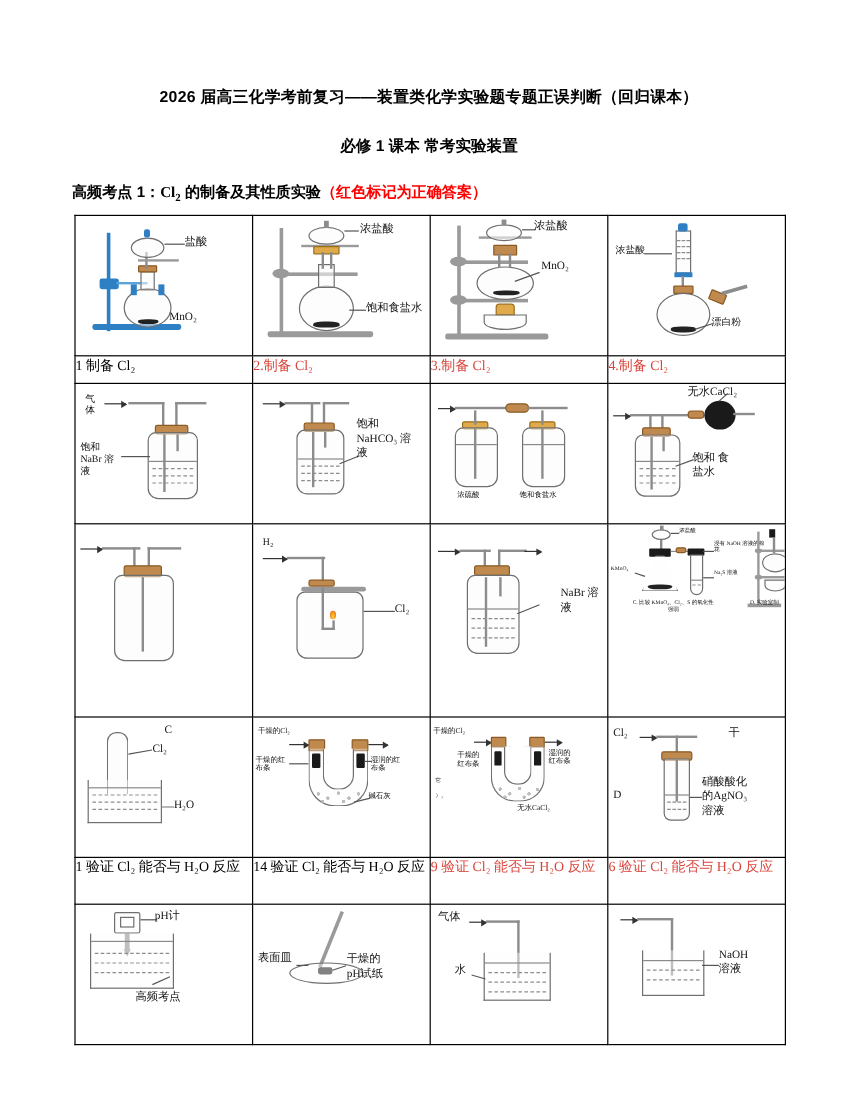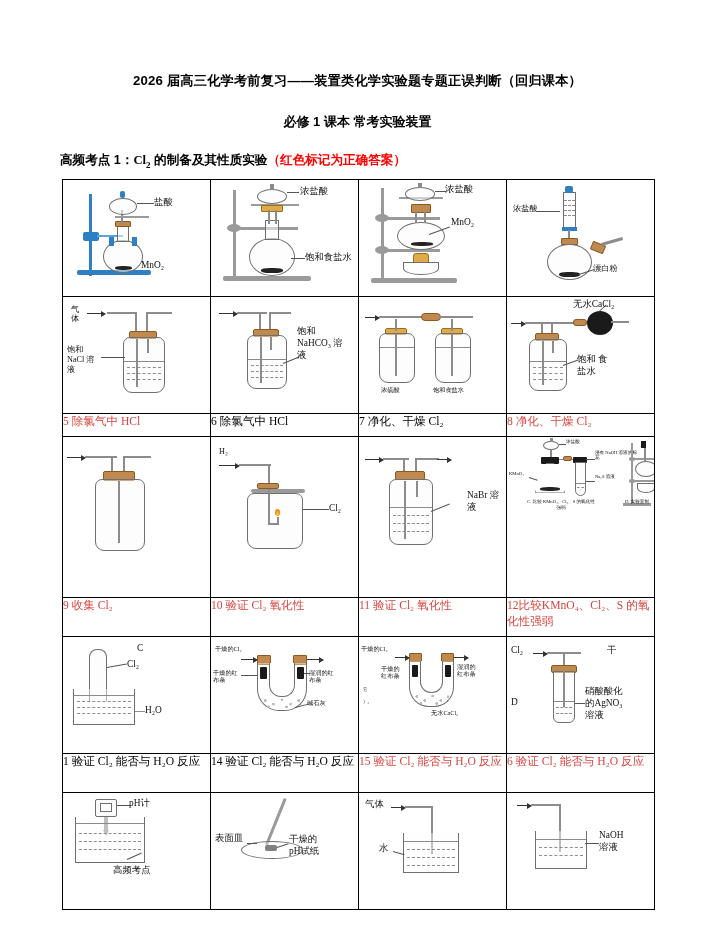--- a/index.html
+++ b/index.html
@@ -209,38 +209,44 @@
         <div class="black-solid" style="left:52px;top:92px;width:21px;height:5px;"></div>
         <div class="cork" style="left:84px;top:63px;width:14px;height:9px;transform:rotate(22deg);"></div>
         <div class="rod" style="left:94px;top:60px;width:22px;height:2.5px;transform:rotate(-16deg);"></div>
         <div class="leader" style="left:30px;top:31px;width:23px;"></div>
         <div class="lbl" style="left:6px;top:24px;">浓盐酸</div>
         <div class="leader" style="left:72px;top:94px;width:16px;transform:rotate(-18deg);"></div>
         <div class="lbl" style="left:86px;top:84px;">漂白粉</div>
       </td>
     </tr>
 
+    <tr>
+      <td class="lab">1 制备 Cl₂</td>
+      <td class="lab redtxt">2.制备 Cl₂</td>
+      <td class="lab redtxt">3.制备 Cl₂</td>
+      <td class="lab redtxt">4.制备 Cl₂</td>
+    </tr>
 
     <tr>
       <td class="fig">
         <div class="lbl wrap" style="left:8px;top:8px;width:14px;line-height:1.1;">气体</div>
         <div class="arrow" style="left:24px;top:16px;width:18px;"></div>
         <div class="rod" style="left:44px;top:15px;width:30px;height:2.2px;"></div>
         <div class="rod" style="left:72px;top:15px;width:2.2px;height:22px;"></div>
         <div class="rod" style="left:83px;top:15px;width:2.2px;height:22px;"></div>
         <div class="rod" style="left:83px;top:15px;width:26px;height:2.2px;"></div>
         <div class="cork" style="left:66px;top:34px;width:28px;height:8px;border-radius:2px;"></div>
         <div class="bottle" style="left:60px;top:40px;width:42px;height:56px;"></div>
         <div class="liq" style="left:61px;top:64px;width:40px;"></div>
         <div class="dash" style="left:64px;top:70px;width:34px;"></div>
         <div class="dash" style="left:64px;top:76px;width:34px;"></div>
         <div class="dash" style="left:64px;top:82px;width:34px;"></div>
         <div class="rod" style="left:73px;top:42px;width:2px;height:48px;"></div>
         <div class="rod" style="left:84px;top:42px;width:2px;height:14px;"></div>
-        <div class="lbl wrap" style="left:4px;top:48px;width:34px;line-height:1.25;">饱和 NaCl 溶液</div>
+        <div class="lbl wrap" style="left:4px;top:48px;width:34px;line-height:1.25;">饱和 NaBr 溶液</div>
         <div class="leader" style="left:38px;top:60px;width:24px;"></div>
       </td>
 
       <td class="fig">
         <div class="arrow" style="left:8px;top:16px;width:18px;"></div>
         <div class="rod" style="left:26px;top:15px;width:30px;height:2.2px;"></div>
         <div class="rod" style="left:48px;top:15px;width:2.2px;height:20px;"></div>
         <div class="rod" style="left:58px;top:15px;width:2.2px;height:20px;"></div>
         <div class="rod" style="left:58px;top:15px;width:22px;height:2.2px;"></div>
         <div class="cork" style="left:42px;top:32px;width:26px;height:8px;border-radius:2px;"></div>
@@ -294,26 +300,20 @@
 
         <div class="dark" style="left:80px;top:14px;width:26px;height:24px;border-radius:50%;"></div>
         <div class="rod" style="left:104px;top:24px;width:18px;height:2.2px;"></div>
         <div class="leader" style="left:92px;top:14px;width:10px;transform:rotate(-42deg);"></div>
         <div class="lbl b" style="left:66px;top:2px;">无水CaCl₂</div>
         <div class="leader" style="left:56px;top:68px;width:16px;transform:rotate(-20deg);"></div>
         <div class="lbl b wrap" style="left:70px;top:56px;width:36px;line-height:1.3;">饱和 食盐水</div>
       </td>
     </tr>
 
-    <tr>
-      <td class="lab redtxt">5 除氯气中 HCl</td>
-      <td class="lab">6 除氯气中 HCl</td>
-      <td class="lab">7 净化、干燥 Cl₂</td>
-      <td class="lab redtxt">8 净化、干燥 Cl₂</td>
-    </tr>
 
     <tr>
       <td class="fig tall">
         <div class="arrow" style="left:4px;top:20px;width:18px;"></div>
         <div class="rod" style="left:22px;top:19px;width:32px;height:2.4px;"></div>
         <div class="rod" style="left:48px;top:19px;width:2.4px;height:18px;"></div>
         <div class="rod" style="left:60px;top:19px;width:2.4px;height:18px;"></div>
         <div class="rod" style="left:60px;top:19px;width:28px;height:2.4px;"></div>
         <div class="cork" style="left:40px;top:34px;width:32px;height:10px;border-radius:2px;"></div>
         <div class="bottle" style="left:32px;top:42px;width:50px;height:72px;"></div>
@@ -389,26 +389,20 @@
         <div class="rod2" style="left:126px;top:21px;width:24px;height:2px;"></div>
         <div class="rod2" style="left:126px;top:43px;width:24px;height:2px;"></div>
         <div class="dark" style="left:134px;top:4px;width:5px;height:7px;"></div>
         <div class="flask" style="left:128px;top:24px;width:22px;height:16px;"></div>
         <div class="rod" style="left:137px;top:11px;width:1.6px;height:13px;"></div>
         <div class="glass" style="left:130px;top:46px;width:18px;height:10px;border-radius:0 0 50% 50%;"></div>
         <div class="lbl xs" style="left:118px;top:62px;">D. 实验室制</div>
       </td>
     </tr>
 
-    <tr>
-      <td class="lab redtxt two">9 收集 Cl₂</td>
-      <td class="lab redtxt two">10 验证 Cl₂ 氧化性</td>
-      <td class="lab redtxt two">11 验证 Cl₂ 氧化性</td>
-      <td class="lab redtxt two">12比较KMnO₄、Cl₂、S 的氧化性强弱</td>
-    </tr>
 
     <tr>
       <td class="fig">
         <div class="lbl b" style="left:74px;top:6px;">C</div>
         <div class="tube" style="left:26px;top:12px;width:18px;height:52px;border-radius:8px 8px 0 0;border-bottom:none;"></div>
         <div class="leader" style="left:44px;top:30px;width:20px;transform:rotate(-10deg);"></div>
         <div class="lbl b" style="left:64px;top:22px;">Cl₂</div>
         <div class="beaker" style="left:10px;top:52px;width:62px;height:36px;"></div>
         <div class="liq" style="left:11px;top:58px;width:60px;"></div>
         <div class="dash" style="left:14px;top:64px;width:54px;"></div>
@@ -484,21 +478,21 @@
         <div class="rod" style="left:56px;top:34px;width:2px;height:36px;"></div>
         <div class="lbl b" style="left:4px;top:60px;">D</div>
         <div class="leader" style="left:68px;top:66px;width:10px;"></div>
         <div class="lbl b wrap" style="left:78px;top:48px;width:46px;line-height:1.3;">硝酸酸化的AgNO₃溶液</div>
       </td>
     </tr>
 
     <tr>
       <td class="lab two">1 验证 Cl₂ 能否与 H₂O 反应</td>
       <td class="lab two">14 验证 Cl₂ 能否与 H₂O 反应</td>
-      <td class="lab redtxt two">15 验证 Cl₂ 能否与 H₂O 反应</td>
+      <td class="lab redtxt two">9 验证 Cl₂ 能否与 H₂O 反应</td>
       <td class="lab redtxt two">6 验证 Cl₂ 能否与 H₂O 反应</td>
     </tr>
 
     <tr>
       <td class="fig">
         <div class="glass" style="left:32px;top:6px;width:22px;height:18px;border-radius:2px;"></div>
         <div class="glass" style="left:37px;top:10px;width:12px;height:9px;background:#fff;"></div>
         <div class="rod" style="left:41px;top:24px;width:4px;height:14px;"></div>
         <div class="fg" style="left:40px;top:37px;width:0;height:0;border-left:3px solid transparent;border-right:3px solid transparent;border-top:6px solid #8c8c8c;"></div>
         <div class="leader" style="left:54px;top:12px;width:14px;"></div>

